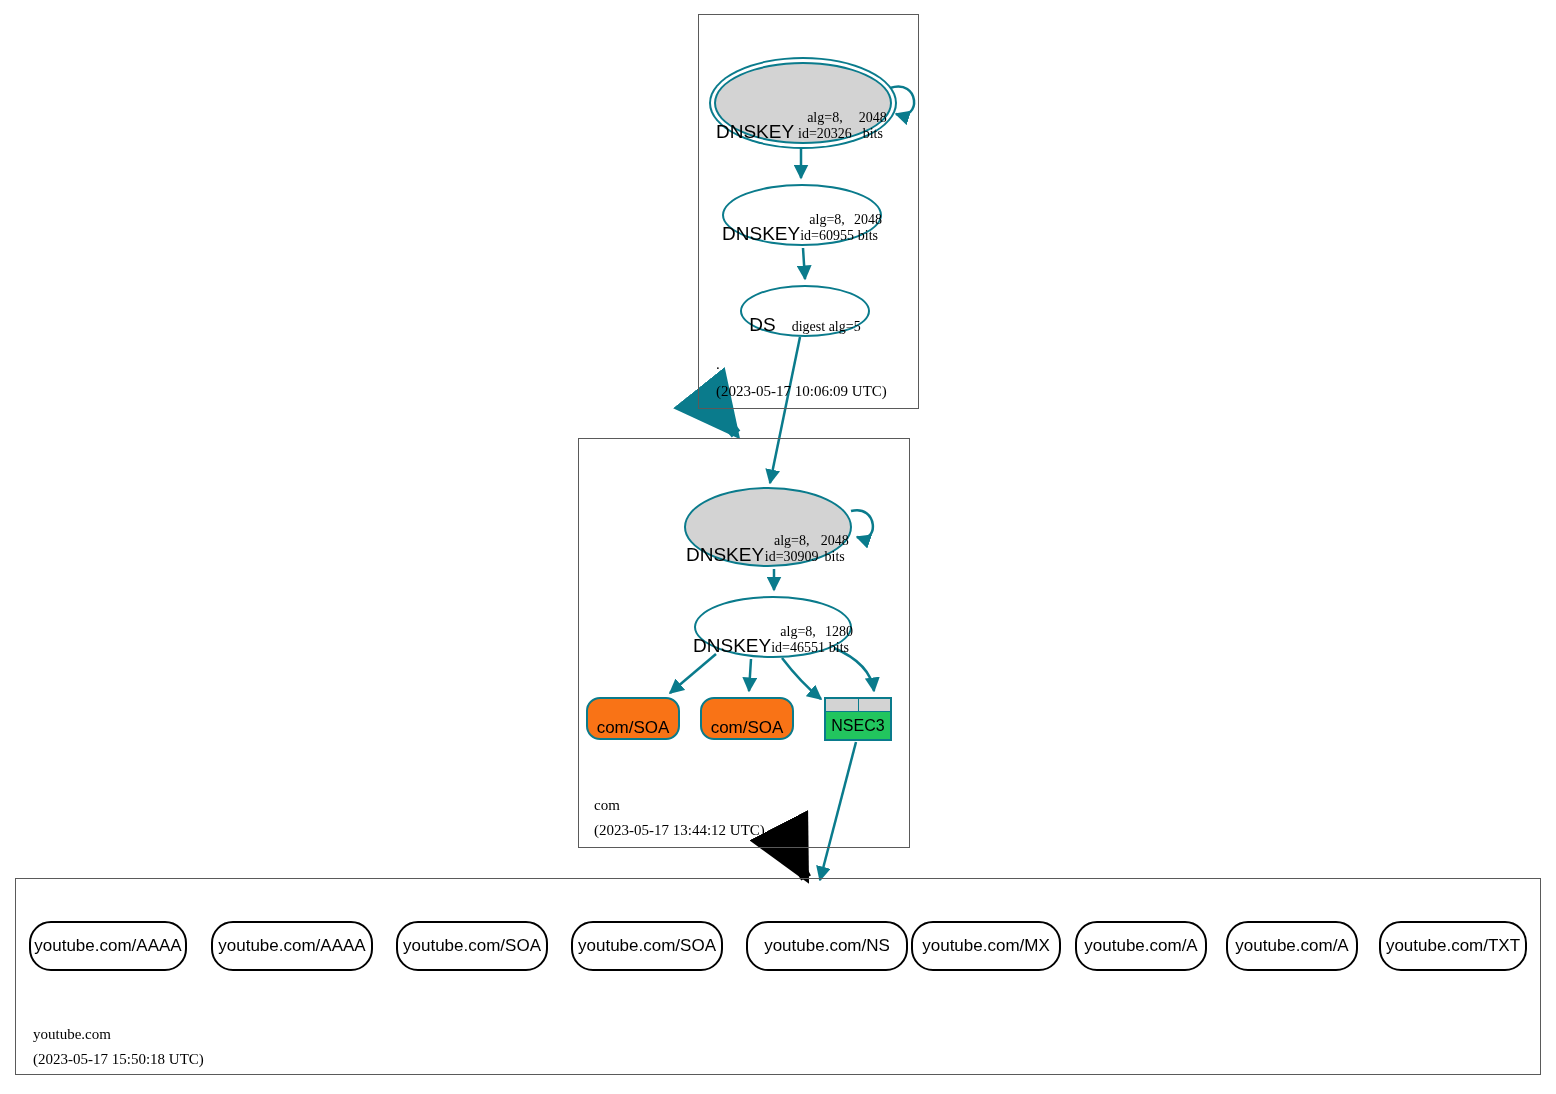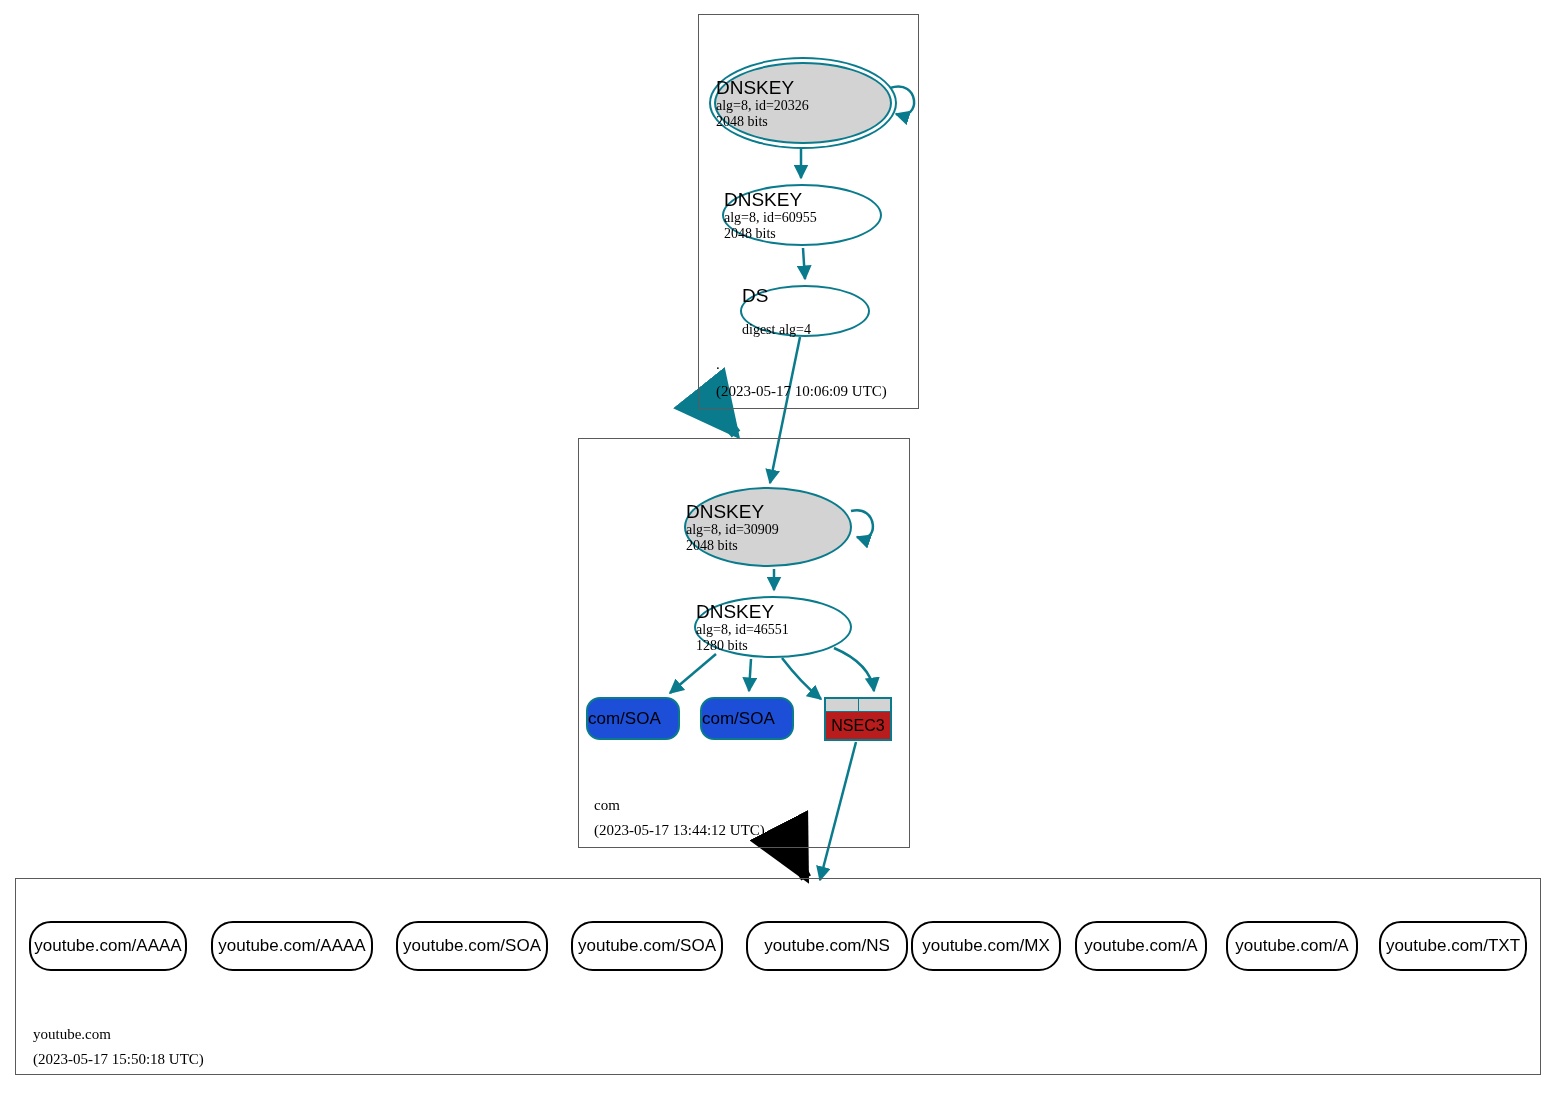--- a/index.html
+++ b/index.html
@@ -43,22 +43,22 @@
   #root-time { left: 716px; top: 383px; }
   #com-name  { left: 594px; top: 797px; }
   #com-time  { left: 594px; top: 822px; }
   #yt-name   { left: 33px;  top: 1026px; }
   #yt-time   { left: 33px;  top: 1051px; }
 
   
   .node {
     position: absolute;
     display: flex;
-    flex-direction: column;
-    align-items: flex-start;
+    flex-direction: row;
+    align-items: flex-end;
     justify-content: center;
     text-align: center;
     box-sizing: border-box;
     color: #000000;
   }
   .ellipse {
     border: 2px solid #0a7b8c;
     border-radius: 50%;
     background: #ffffff;
   }
@@ -79,33 +79,33 @@
 
   #key-20326 { left: 714px; top: 62px;  width: 178px; height: 82px; }
   #key-60955 { left: 722px; top: 184px; width: 160px; height: 62px; }
   #ds-root   { left: 740px; top: 285px; width: 130px; height: 52px; gap: 16px; }
   #key-30909 { left: 684px; top: 487px; width: 168px; height: 80px; }
   #key-46551 { left: 694px; top: 596px; width: 158px; height: 62px; }
 
   .rrset {
     border: 2px solid #0a7b8c;
     border-radius: 14px;
-    background: #1d4ed8;
+    background: #f97316;
     font-family: "Liberation Sans", sans-serif;
     font-size: 17px;
   }
   #soa-a { left: 586px; top: 697px; width: 94px; height: 43px; }
   #soa-b { left: 700px; top: 697px; width: 94px; height: 43px; }
 
   
   #nsec3 {
     position: absolute;
     left: 824px; top: 697px; width: 68px; height: 44px;
     border: 2px solid #0a7b8c;
-    background: #b91c1c;
+    background: #22c55e;
     box-sizing: border-box;
     display: flex;
     flex-direction: column;
   }
   #nsec3 .cells {
     display: flex;
     height: 12px;
     border-bottom: 1px solid #0a7b8c;
   }
   #nsec3 .cells .c {
@@ -201,21 +201,21 @@
 </div>
 
 <div class="node ellipse" id="key-60955">
   <div class="t1">DNSKEY</div>
   <div class="t2">alg=8, id=60955</div>
   <div class="t3">2048 bits</div>
 </div>
 
 <div class="node ellipse" id="ds-root">
   <div class="t1">DS</div>
-  <div class="t2">digest alg=4</div>
+  <div class="t2">digest alg=5</div>
 </div>
 
 <div class="node ellipse filled" id="key-30909">
   <div class="t1">DNSKEY</div>
   <div class="t2">alg=8, id=30909</div>
   <div class="t3">2048 bits</div>
 </div>
 
 <div class="node ellipse" id="key-46551">
   <div class="t1">DNSKEY</div>

